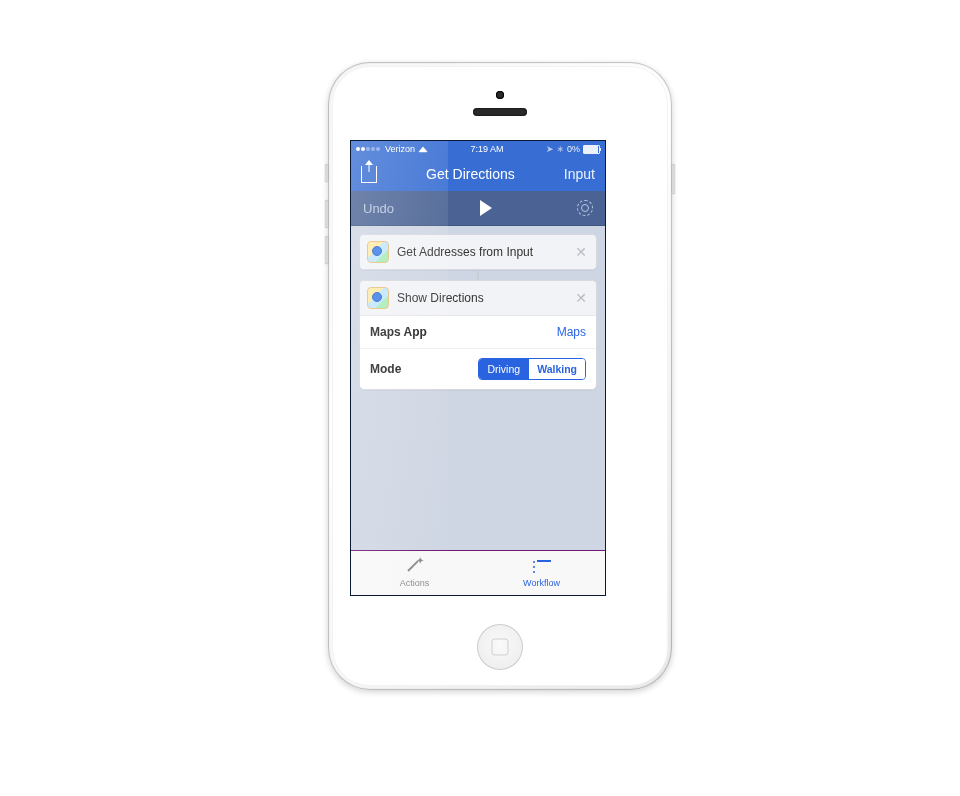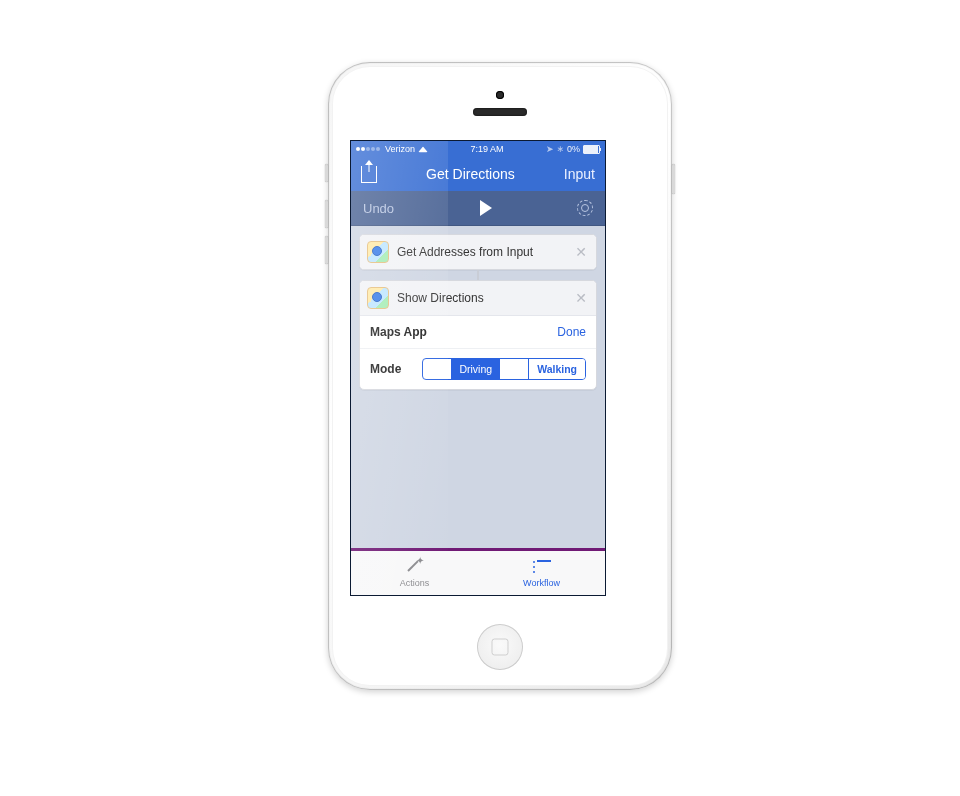--- a/index.html
+++ b/index.html
@@ -236,35 +236,34 @@
     display:flex;
     border:1px solid #2a63e0;
     border-radius:4px;
     overflow:hidden;
     font-size:10.5px;
   }
   .seg span{
     padding:4px 8px;
     color:#2a63e0;
     background:#fff;
-    margin-left:28px;
   }
   .seg span.sel{
     background:#2a63e0;color:#fff;
   }
   .seg span + span{border-left:1px solid #2a63e0;font-weight:bold;}
 
   
   .connector{height:10px;display:flex;justify-content:center;margin-top:-10px;margin-bottom:-0px;}
   .connector i{width:2px;height:10px;background:#c9cdd6;}
 
   
   .tabbar{
     position:absolute;left:0;right:0;bottom:0;height:44px;
-    background:#f8f8f9;border-top:3px solid #701a75;
+    background:#f8f8f9;border-top:1px solid #701a75;
     display:flex;
   }
   .tab{flex:1;display:flex;flex-direction:column;align-items:center;justify-content:center;gap:2px;font-size:9px;color:#8a8a8e;}
   .tab.active{color:#2a63e0;}
   .tab .ic{height:18px;display:flex;align-items:center;justify-content:center;}
 
   .wand{position:relative;width:18px;height:18px;}
   .wand::before{content:"";position:absolute;left:2px;top:12px;width:14px;height:2px;background:#8a8a8e;transform:rotate(-45deg);transform-origin:left;}
   .wand::after{content:"✦";position:absolute;right:-1px;top:-3px;font-size:10px;color:#8a8a8e;}
 
@@ -344,21 +343,21 @@
 
       <div class="ac-card">
         <div class="ac-head">
           <span class="icon"></span>
           <span class="label">Show Directions</span>
           <span class="x">✕</span>
         </div>
         <div class="ac-body">
           <div class="row">
             <span class="k">Maps App</span>
-            <span class="v">Done</span>
+            <span class="v">Maps</span>
           </div>
           <div class="row">
             <span class="k">Mode</span>
             <span class="seg">
               <span class="sel">Driving</span>
               <span>Walking</span>
             </span>
           </div>
         </div>
       </div>

